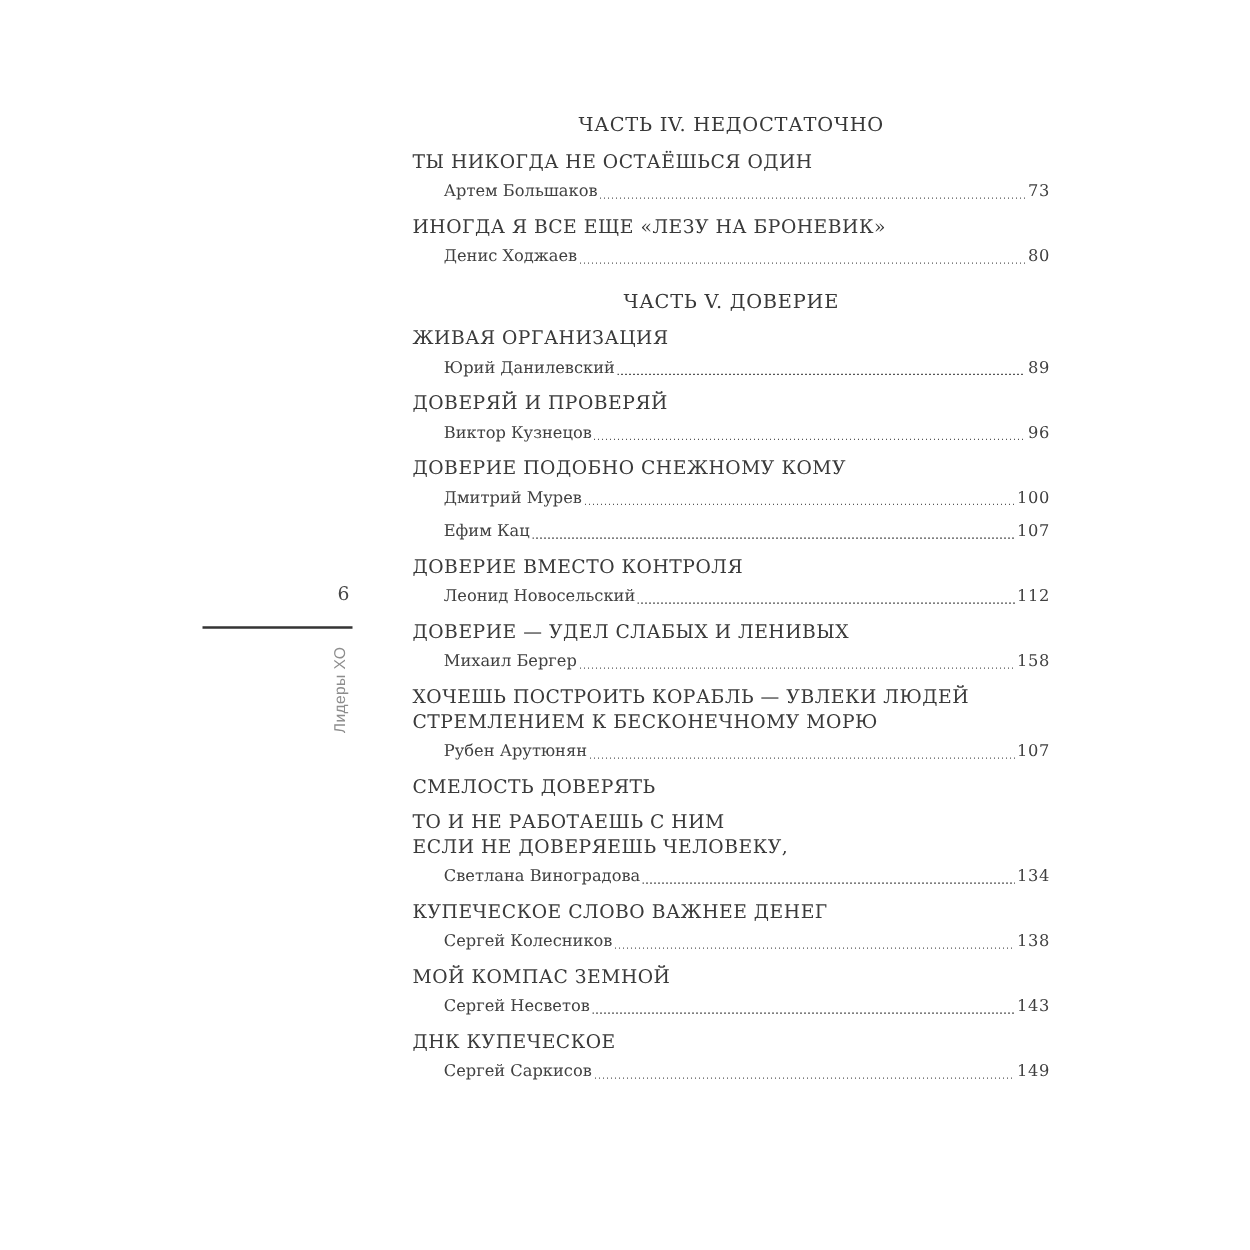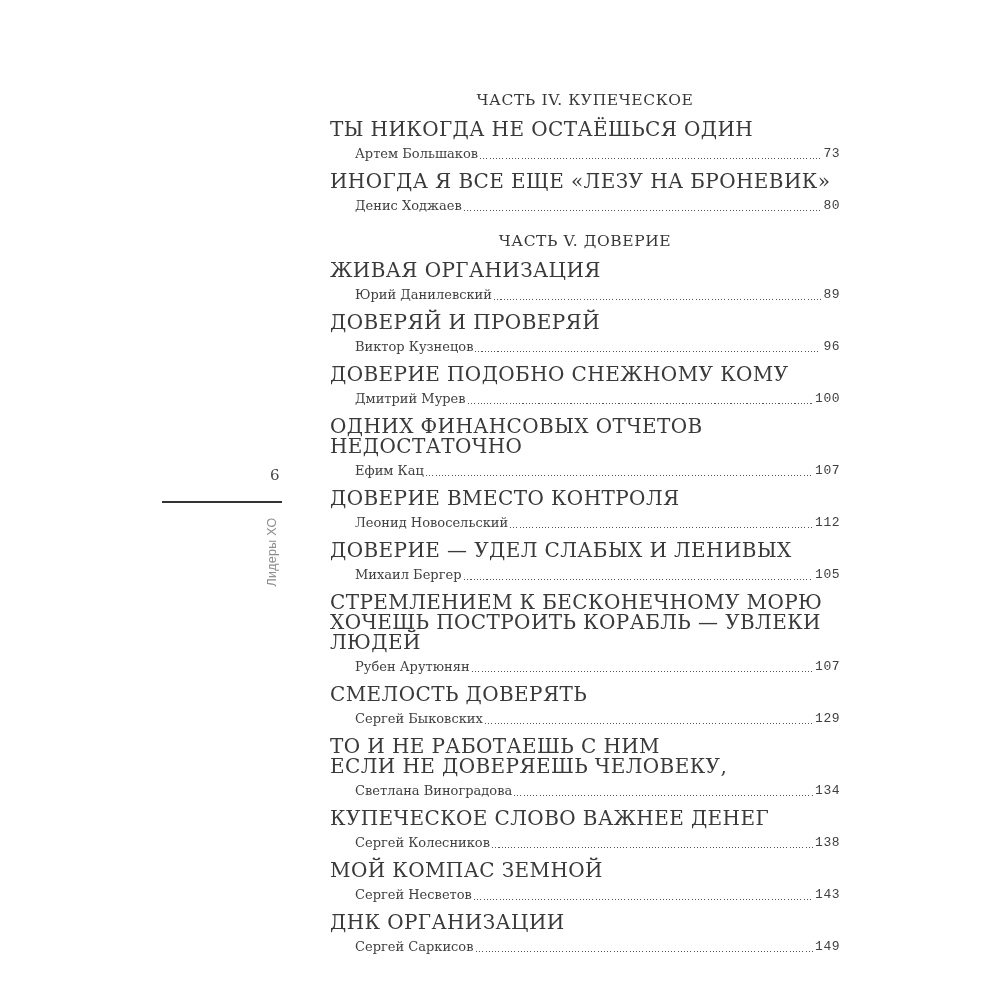--- a/index.html
+++ b/index.html
@@ -68,21 +68,21 @@
     color: #383838;
     margin-bottom: 9px;
   }
   .part-heading:not(:first-child) {
     margin-top: 16px;
   }
   .toc-entry {
     margin-bottom: 8px;
   }
   .entry-title {
-    font-size: 20px;
+    font-size: 15px;
     line-height: 20px;
     letter-spacing: 0.4px;
     color: #3a3a3a;
     margin-bottom: 5px;
   }
   .author-row {
     display: flex;
     align-items: flex-end;
     height: 19px;
     padding-left: 25px;
@@ -101,36 +101,35 @@
     background: repeating-linear-gradient(
       to right,
       #565656 0px, #565656 1.1px,
       transparent 1.1px, transparent 3.2px
     );
   }
   .page-num {
     white-space: nowrap;
     line-height: 19px;
     letter-spacing: 0.5px;
-    font-family: Liberation Mono, monospace;
   }
 </style>
 </head>
 <body>
 
 <div id="page">
 
   <div id="folio">6</div>
 
   <div id="margin-rule"></div>
 
   <div id="book-title-vertical">Лидеры ХО</div>
 
   <div id="toc">
-      <div class="part-heading">ЧАСТЬ IV. КУПЕЧЕСКОЕ</div>
+      <div class="part-heading">ЧАСТЬ IV. НЕДОСТАТОЧНО</div>
       <div class="toc-entry">
         <div class="entry-title">
           <div>ТЫ НИКОГДА НЕ ОСТАЁШЬСЯ ОДИН</div>
         </div>
         <div class="author-row">
           <span class="author-name">Артем Большаков</span>
           <span class="leader"></span>
           <span class="page-num">73</span>
         </div>
       </div>
@@ -169,23 +168,20 @@
         <div class="entry-title">
           <div>ДОВЕРИЕ ПОДОБНО СНЕЖНОМУ КОМУ</div>
         </div>
         <div class="author-row">
           <span class="author-name">Дмитрий Мурев</span>
           <span class="leader"></span>
           <span class="page-num">100</span>
         </div>
       </div>
       <div class="toc-entry">
-        <div class="entry-title">
-          <div>ОДНИХ ФИНАНСОВЫХ ОТЧЕТОВ НЕДОСТАТОЧНО</div>
-        </div>
         <div class="author-row">
           <span class="author-name">Ефим Кац</span>
           <span class="leader"></span>
           <span class="page-num">107</span>
         </div>
       </div>
       <div class="toc-entry">
         <div class="entry-title">
           <div>ДОВЕРИЕ ВМЕСТО КОНТРОЛЯ</div>
         </div>
@@ -195,42 +191,37 @@
           <span class="page-num">112</span>
         </div>
       </div>
       <div class="toc-entry">
         <div class="entry-title">
           <div>ДОВЕРИЕ — УДЕЛ СЛАБЫХ И ЛЕНИВЫХ</div>
         </div>
         <div class="author-row">
           <span class="author-name">Михаил Бергер</span>
           <span class="leader"></span>
-          <span class="page-num">105</span>
-        </div>
-      </div>
-      <div class="toc-entry">
-        <div class="entry-title">
+          <span class="page-num">158</span>
+        </div>
+      </div>
+      <div class="toc-entry">
+        <div class="entry-title">
+          <div>ХОЧЕШЬ ПОСТРОИТЬ КОРАБЛЬ — УВЛЕКИ ЛЮДЕЙ</div>
           <div>СТРЕМЛЕНИЕМ К БЕСКОНЕЧНОМУ МОРЮ</div>
-          <div>ХОЧЕШЬ ПОСТРОИТЬ КОРАБЛЬ — УВЛЕКИ ЛЮДЕЙ</div>
         </div>
         <div class="author-row">
           <span class="author-name">Рубен Арутюнян</span>
           <span class="leader"></span>
           <span class="page-num">107</span>
         </div>
       </div>
       <div class="toc-entry">
         <div class="entry-title">
           <div>СМЕЛОСТЬ ДОВЕРЯТЬ</div>
-        </div>
-        <div class="author-row">
-          <span class="author-name">Сергей Быковских</span>
-          <span class="leader"></span>
-          <span class="page-num">129</span>
         </div>
       </div>
       <div class="toc-entry">
         <div class="entry-title">
           <div>ТО И НЕ РАБОТАЕШЬ С НИМ</div>
           <div>ЕСЛИ НЕ ДОВЕРЯЕШЬ ЧЕЛОВЕКУ,</div>
         </div>
         <div class="author-row">
           <span class="author-name">Светлана Виноградова</span>
           <span class="leader"></span>
@@ -252,21 +243,21 @@
           <div>МОЙ КОМПАС ЗЕМНОЙ</div>
         </div>
         <div class="author-row">
           <span class="author-name">Сергей Несветов</span>
           <span class="leader"></span>
           <span class="page-num">143</span>
         </div>
       </div>
       <div class="toc-entry">
         <div class="entry-title">
-          <div>ДНК ОРГАНИЗАЦИИ</div>
+          <div>ДНК КУПЕЧЕСКОЕ</div>
         </div>
         <div class="author-row">
           <span class="author-name">Сергей Саркисов</span>
           <span class="leader"></span>
           <span class="page-num">149</span>
         </div>
       </div>
     </div>
 
 </div>

